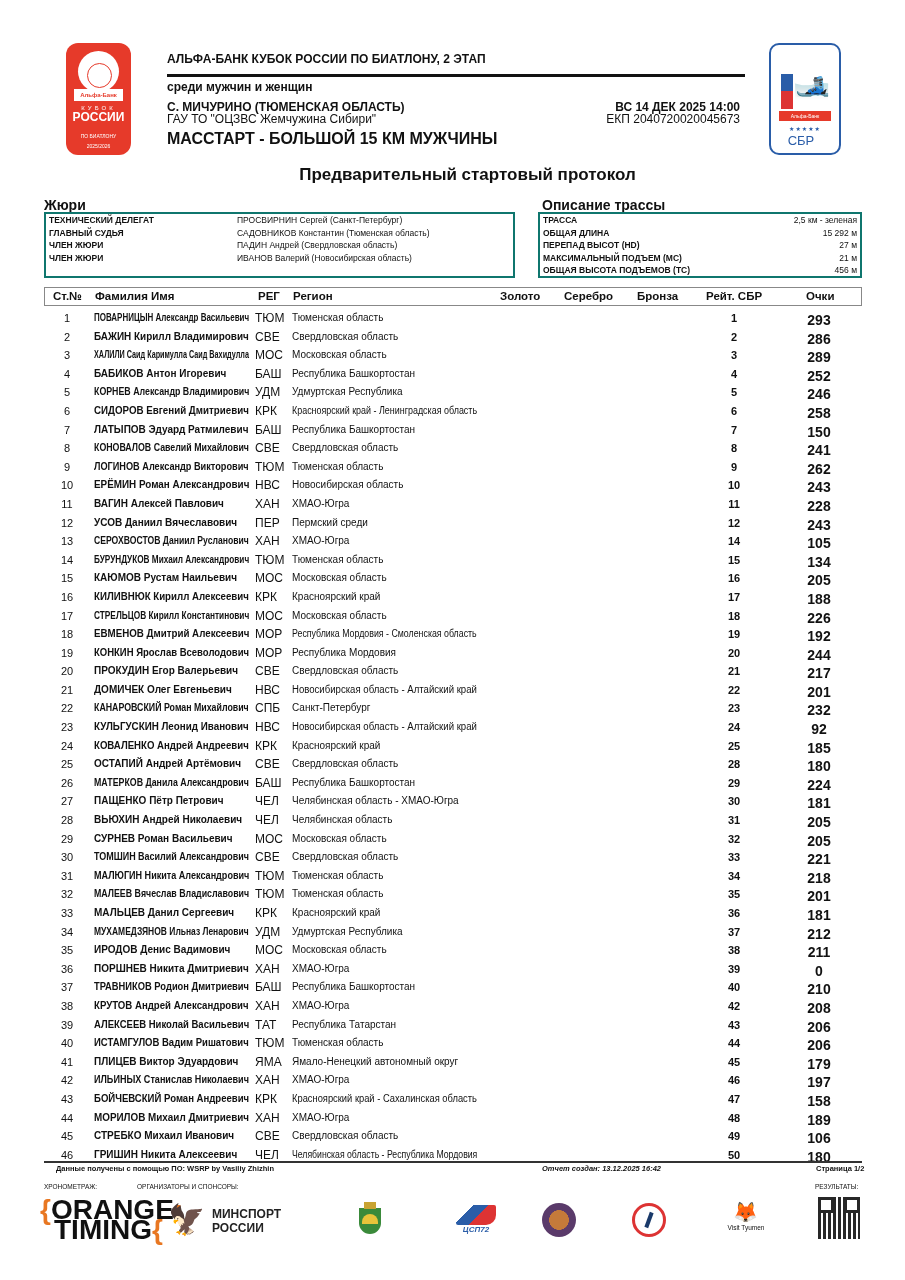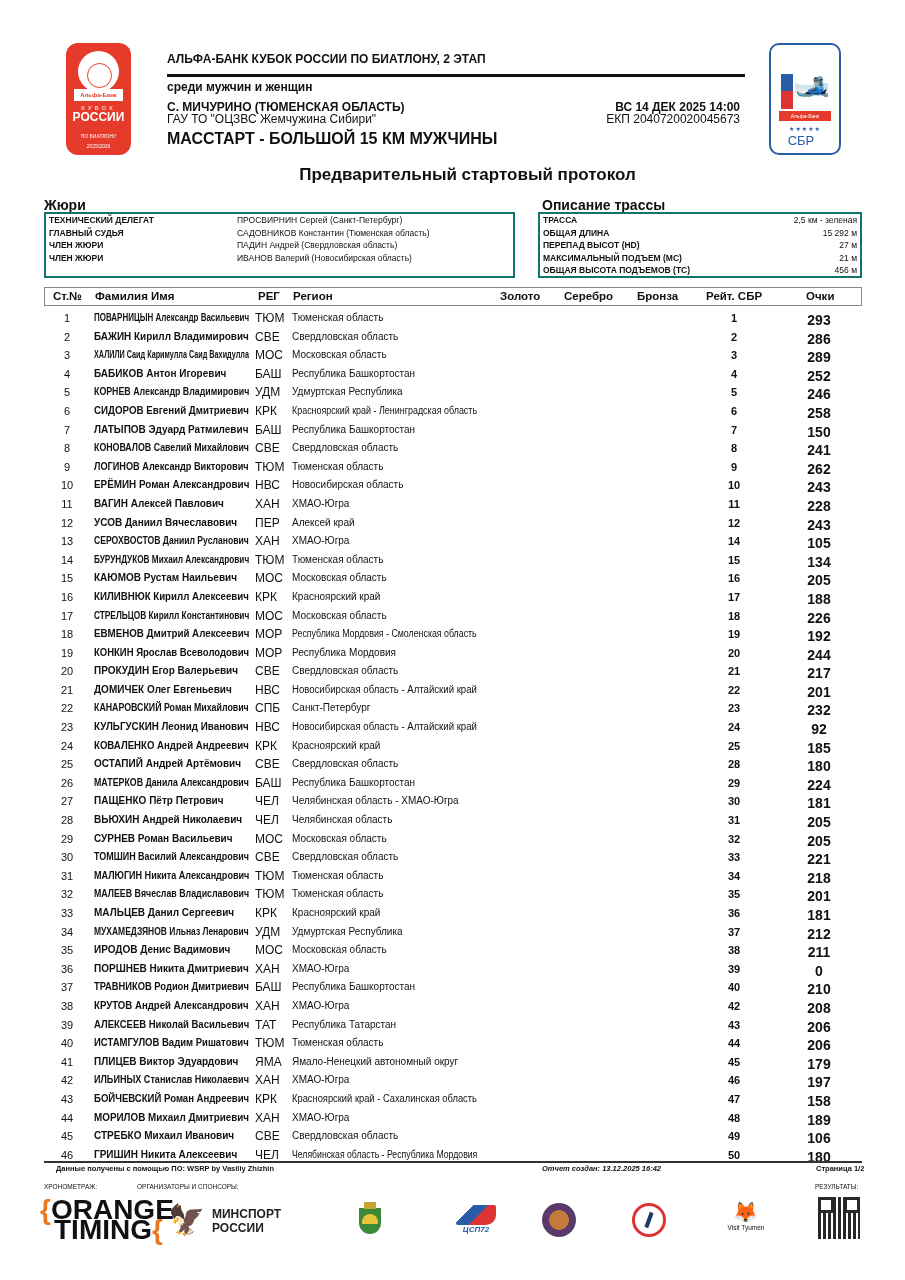--- a/index.html
+++ b/index.html
@@ -234,21 +234,21 @@
       <span class="c-name">ВАГИН Алексей Павлович</span>
       <span class="c-reg">ХАН</span>
       <span class="c-region">ХМАО-Югра</span>
       <span class="c-rank">11</span>
       <span class="c-pts">228</span>
     </div>
     <div class="tr">
       <span class="c-no">12</span>
       <span class="c-name">УСОВ Даниил Вячеславович</span>
       <span class="c-reg">ПЕР</span>
-      <span class="c-region">Алексей край</span>
+      <span class="c-region">Пермский среди</span>
       <span class="c-rank">12</span>
       <span class="c-pts">243</span>
     </div>
     <div class="tr">
       <span class="c-no">13</span>
       <span class="c-name" style="transform: scaleX(0.861);">СЕРОХВОСТОВ Даниил Русланович</span>
       <span class="c-reg">ХАН</span>
       <span class="c-region">ХМАО-Югра</span>
       <span class="c-rank">14</span>
       <span class="c-pts">105</span>

